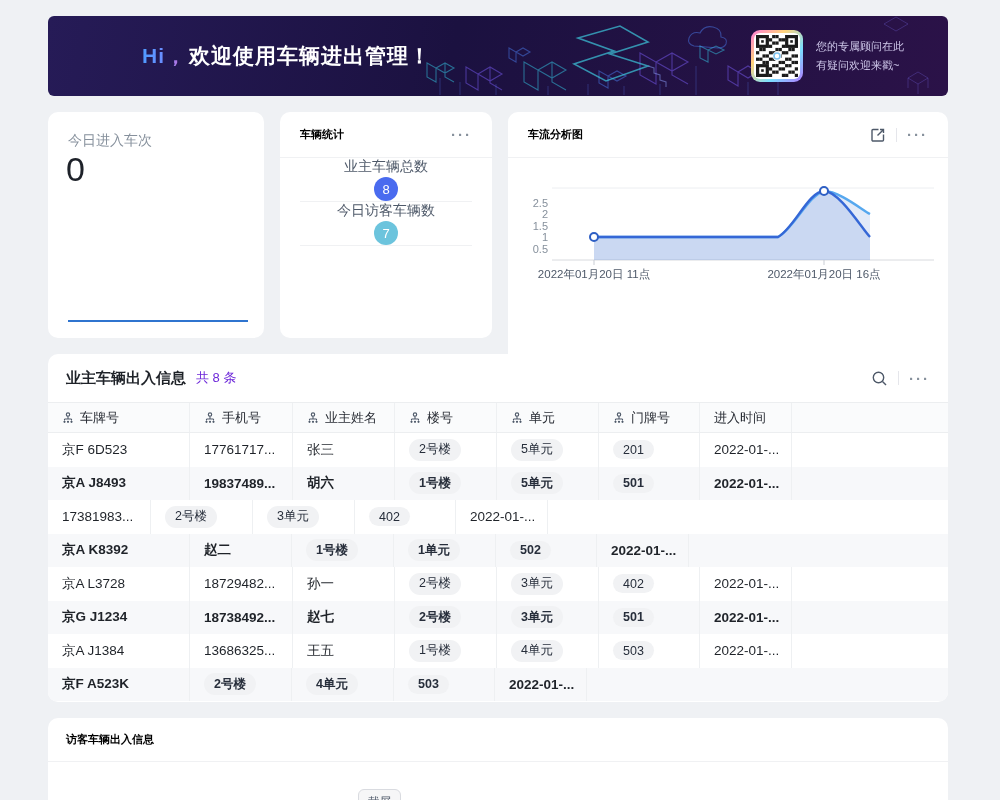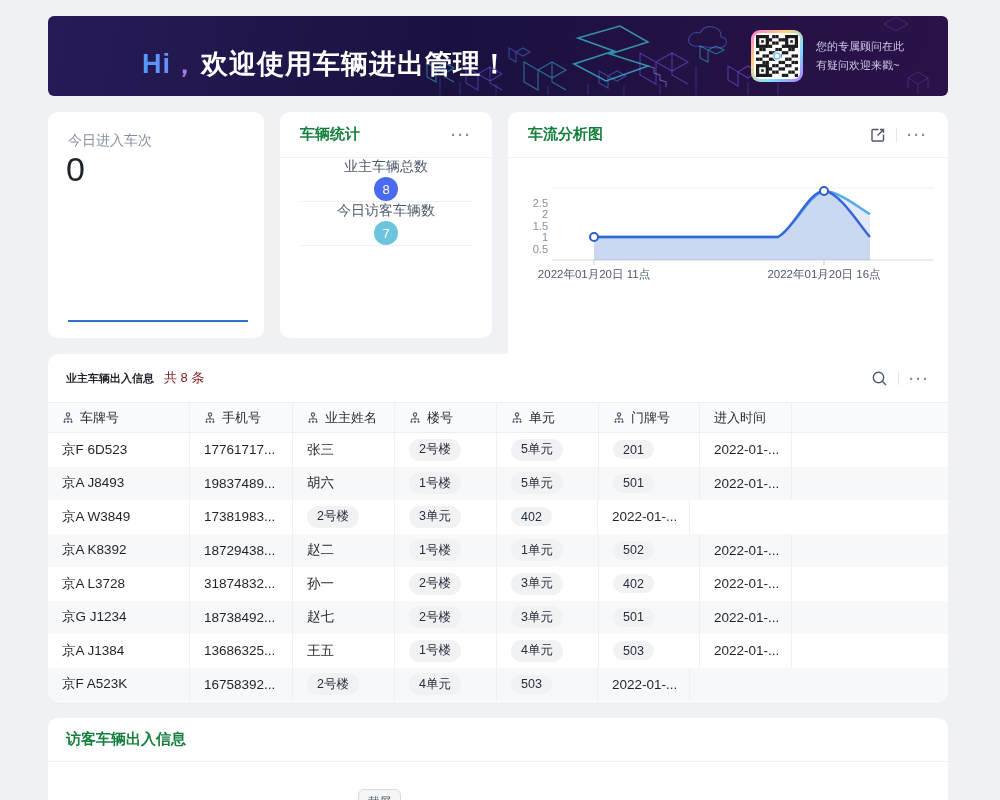--- a/index.html
+++ b/index.html
@@ -5,40 +5,40 @@
   * { margin:0; padding:0; box-sizing:border-box; }
   html,body { width:1000px; height:800px; overflow:hidden; background:#eff1f4;
     font-family:"Liberation Sans","DejaVu Sans",sans-serif; color:#1f2329; }
   .card { position:absolute; background:#fff; border-radius:10px; }
 
   
   #banner { position:absolute; left:48px; top:16px; width:900px; height:80px;
     border-radius:6px; overflow:hidden;
     background:linear-gradient(100deg,#261b57 0%,#1b1140 45%,#2b1248 100%); }
   .banner-art { position:absolute; left:0; top:0; }
-  .banner-title { position:absolute; left:94px; top:0; height:96px; display:flex;
-    align-items:center; font-size:27px; font-weight:bold; color:#fff; letter-spacing:1px; }
+  .banner-title { position:absolute; left:94px; top:0; height:80px; display:flex;
+    align-items:center; font-size:21px; font-weight:bold; color:#fff; letter-spacing:1px; }
   .banner-title .hi { background:linear-gradient(90deg,#4f9bff 0%,#6f8cff 55%,#f25fc8 100%);
     -webkit-background-clip:text; background-clip:text; color:transparent; margin-right:2px; }
   .banner-right { position:absolute; right:44px; top:14px; display:flex; align-items:center; gap:13px; }
   .qr-frame { width:52px; height:52px; border-radius:9px; padding:3px;
     background:linear-gradient(135deg,#ff7ad9,#ffd37a,#7adfff,#b07aff); }
   .qr-inner { width:46px; height:46px; border-radius:6px; background:#fff; padding:2px; }
   .qr-caption { font-size:11px; color:#cfc8ea; line-height:1.7; white-space:nowrap; }
 
   
   #card-entries { left:48px; top:112px; width:216px; height:226px; }
   .entries-label { position:absolute; left:20px; top:20px; font-size:14px; color:#86909c; }
   .entries-value { position:absolute; left:18px; top:38px; font-size:34px; font-weight:500; color:#1d2129; }
   .entries-spark { position:absolute; left:20px; right:16px; bottom:16px; height:2px; background:#2f74cf; }
 
   
   .card-header { height:46px; padding:0 20px; display:flex; align-items:center;
     border-bottom:1px solid #f0f1f3; }
-  .card-header .ttl { font-size:15px; font-weight:bold; color:#15803d; }
+  .card-header .ttl { font-size:11px; font-weight:bold; color:#000000; }
   .hdr-icons { margin-left:auto; display:flex; align-items:center; gap:10px; }
   .dots { color:#86909c; font-size:15px; font-weight:bold; letter-spacing:2px; line-height:1;
     cursor:pointer; }
   .vsep { width:1px; height:14px; background:#e5e6eb; }
 
   
   #card-stats { left:280px; top:112px; width:212px; height:226px; }
   .stat-row { height:44px; margin:0 20px; display:flex; align-items:center;
     justify-content:space-between; border-bottom:1px solid #f0f1f3; font-size:14px; color:#4e5969;flex-direction:column; }
   .badge { min-width:24px; height:24px; border-radius:50%; color:#fff; font-size:13px;
@@ -48,29 +48,29 @@
   #card-chart { left:508px; top:112px; width:440px; height:270px; }
   #chart-svg { position:absolute; left:10px; top:54px; }
   .legend { position:absolute; left:0; right:0; bottom:12px; display:flex; justify-content:center;
     gap:28px; font-size:12.5px; color:#4e5969; align-items:center; }
   .legend .li { display:flex; align-items:center; gap:17px; }
   .ldot { width:10px; height:10px; border-radius:50%; }
 
   
   #card-owner { left:48px; top:354px; width:900px; height:348px; overflow:hidden; }
   .table-title-row { height:48px; padding:0 18px; display:flex; align-items:center; }
-  .table-title-row .ttl { font-size:11px; font-weight:bold;font-family:Liberation Mono, monospace; }
-  .count { margin-left:10px; font-size:13px; color:#7f1d1d; }
+  .table-title-row .ttl { font-size:15px; font-weight:bold;font-family:Liberation Mono, monospace; }
+  .count { margin-left:10px; font-size:13px; color:#6d28d9; }
   .thead { height:31px; background:#fafbfc; border-top:1px solid #eceef0;
     border-bottom:1px solid #eceef0; display:flex; align-items:stretch; }
   .hcell { display:flex; align-items:center; gap:6px; padding-left:14px; font-size:13px;
     color:#272b33; border-right:1px solid #eef0f2; }
   .hcell:last-child { border-right:none; }
   .trow { height:33.5px; display:flex; align-items:stretch; }
-  .trow.alt { background:#f7f8fa; }
+  .trow.alt { background:#f7f8fa;font-weight:bold; }
   .tcell { display:flex; align-items:center; padding-left:14px; font-size:13.5px; color:#1f2329;
     border-right:1px solid #eef0f2; overflow:hidden; white-space:nowrap; }
   .tcell:last-child { border-right:none; }
   .c0{width:142px}.c1{width:103px}.c2{width:102px}.c3{width:102px}
   .c4{width:102px}.c5{width:101px}.c6{width:92px}.c7{flex:1}
   .pill { background:#f1f2f4; border-radius:20px; padding:2.5px 10px; font-size:12.5px; color:#272e3b; }
   .field-icon { flex:none; }
 
   
   #card-visitor { left:48px; top:718px; width:900px; height:100px; }
@@ -368,53 +368,51 @@
         <div class="tcell c4">
           <span class="pill">5单元</span>
         </div>
         <div class="tcell c5">
           <span class="pill">501</span>
         </div>
         <div class="tcell c6">2022-01-...</div>
         <div class="tcell c7"></div>
       </div>
       <div class="trow">
-        <div class="tcell c0">京A W3849</div>
         <div class="tcell c1">17381983...</div>
         <div class="tcell c3">
           <span class="pill">2号楼</span>
         </div>
         <div class="tcell c4">
           <span class="pill">3单元</span>
         </div>
         <div class="tcell c5">
           <span class="pill">402</span>
         </div>
         <div class="tcell c6">2022-01-...</div>
         <div class="tcell c7"></div>
       </div>
       <div class="trow alt">
         <div class="tcell c0">京A K8392</div>
-        <div class="tcell c1">18729438...</div>
         <div class="tcell c2">赵二</div>
         <div class="tcell c3">
           <span class="pill">1号楼</span>
         </div>
         <div class="tcell c4">
           <span class="pill">1单元</span>
         </div>
         <div class="tcell c5">
           <span class="pill">502</span>
         </div>
         <div class="tcell c6">2022-01-...</div>
         <div class="tcell c7"></div>
       </div>
       <div class="trow">
         <div class="tcell c0">京A L3728</div>
-        <div class="tcell c1">31874832...</div>
+        <div class="tcell c1">18729482...</div>
         <div class="tcell c2">孙一</div>
         <div class="tcell c3">
           <span class="pill">2号楼</span>
         </div>
         <div class="tcell c4">
           <span class="pill">3单元</span>
         </div>
         <div class="tcell c5">
           <span class="pill">402</span>
         </div>
@@ -448,21 +446,20 @@
           <span class="pill">4单元</span>
         </div>
         <div class="tcell c5">
           <span class="pill">503</span>
         </div>
         <div class="tcell c6">2022-01-...</div>
         <div class="tcell c7"></div>
       </div>
       <div class="trow alt">
         <div class="tcell c0">京F A523K</div>
-        <div class="tcell c1">16758392...</div>
         <div class="tcell c3">
           <span class="pill">2号楼</span>
         </div>
         <div class="tcell c4">
           <span class="pill">4单元</span>
         </div>
         <div class="tcell c5">
           <span class="pill">503</span>
         </div>
         <div class="tcell c6">2022-01-...</div>

